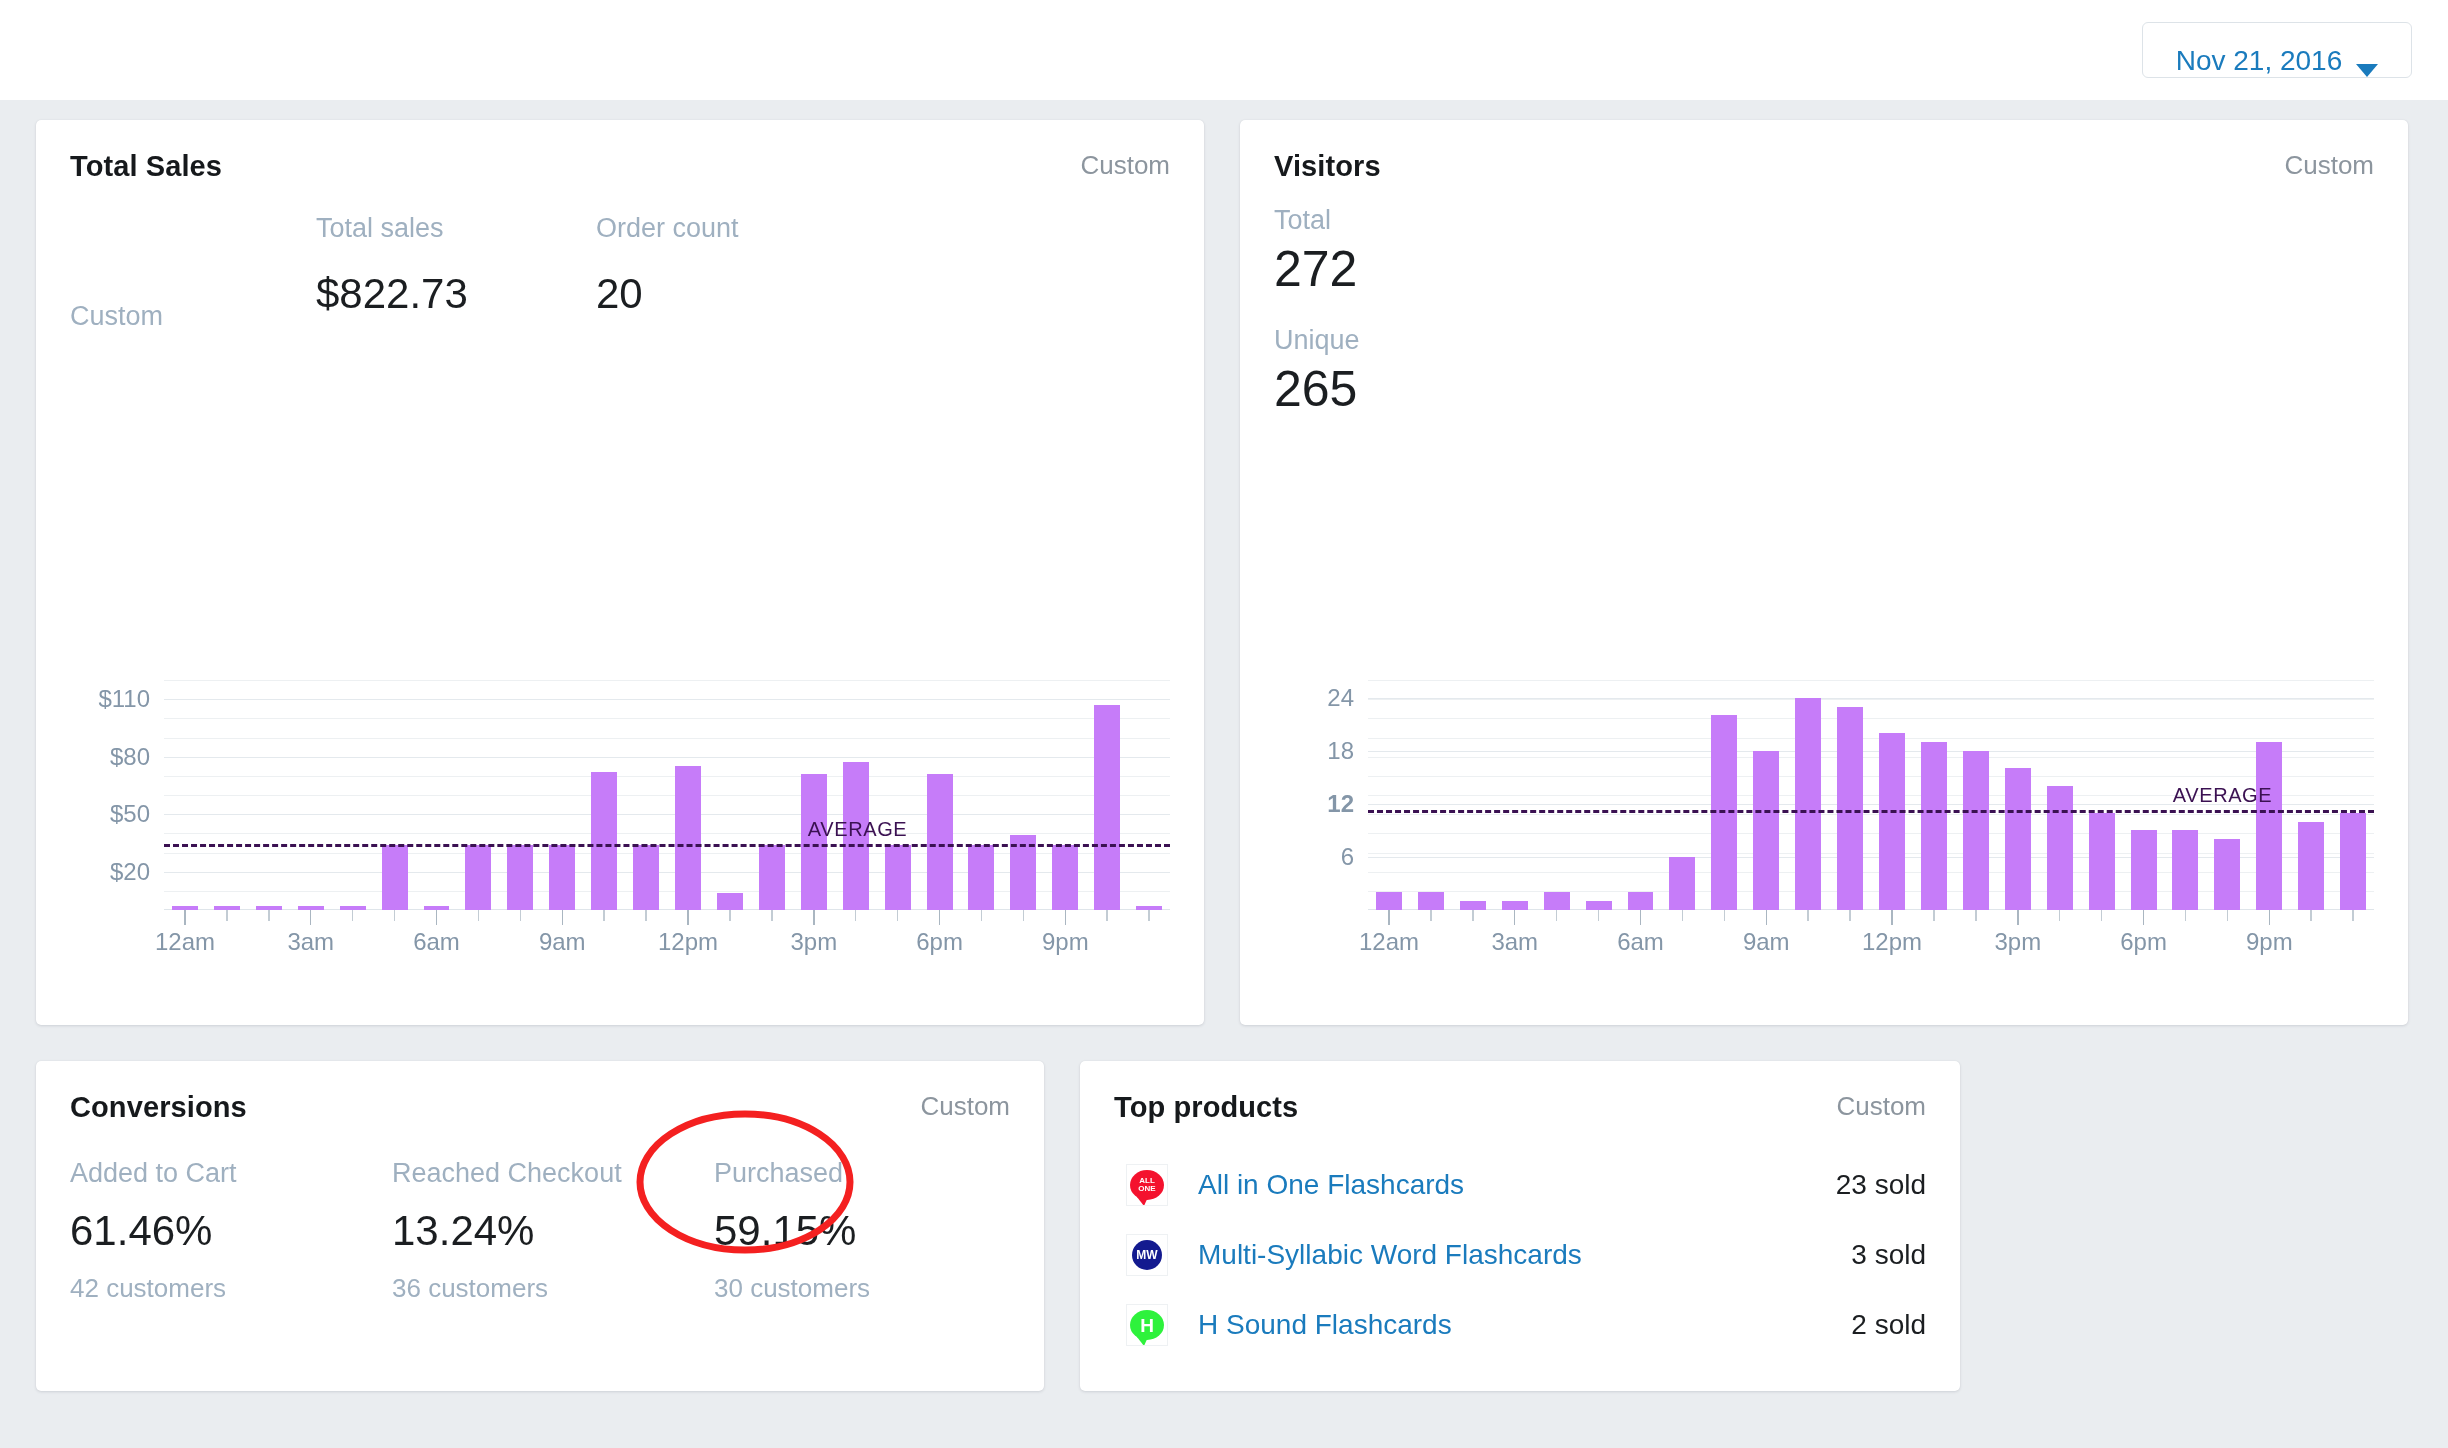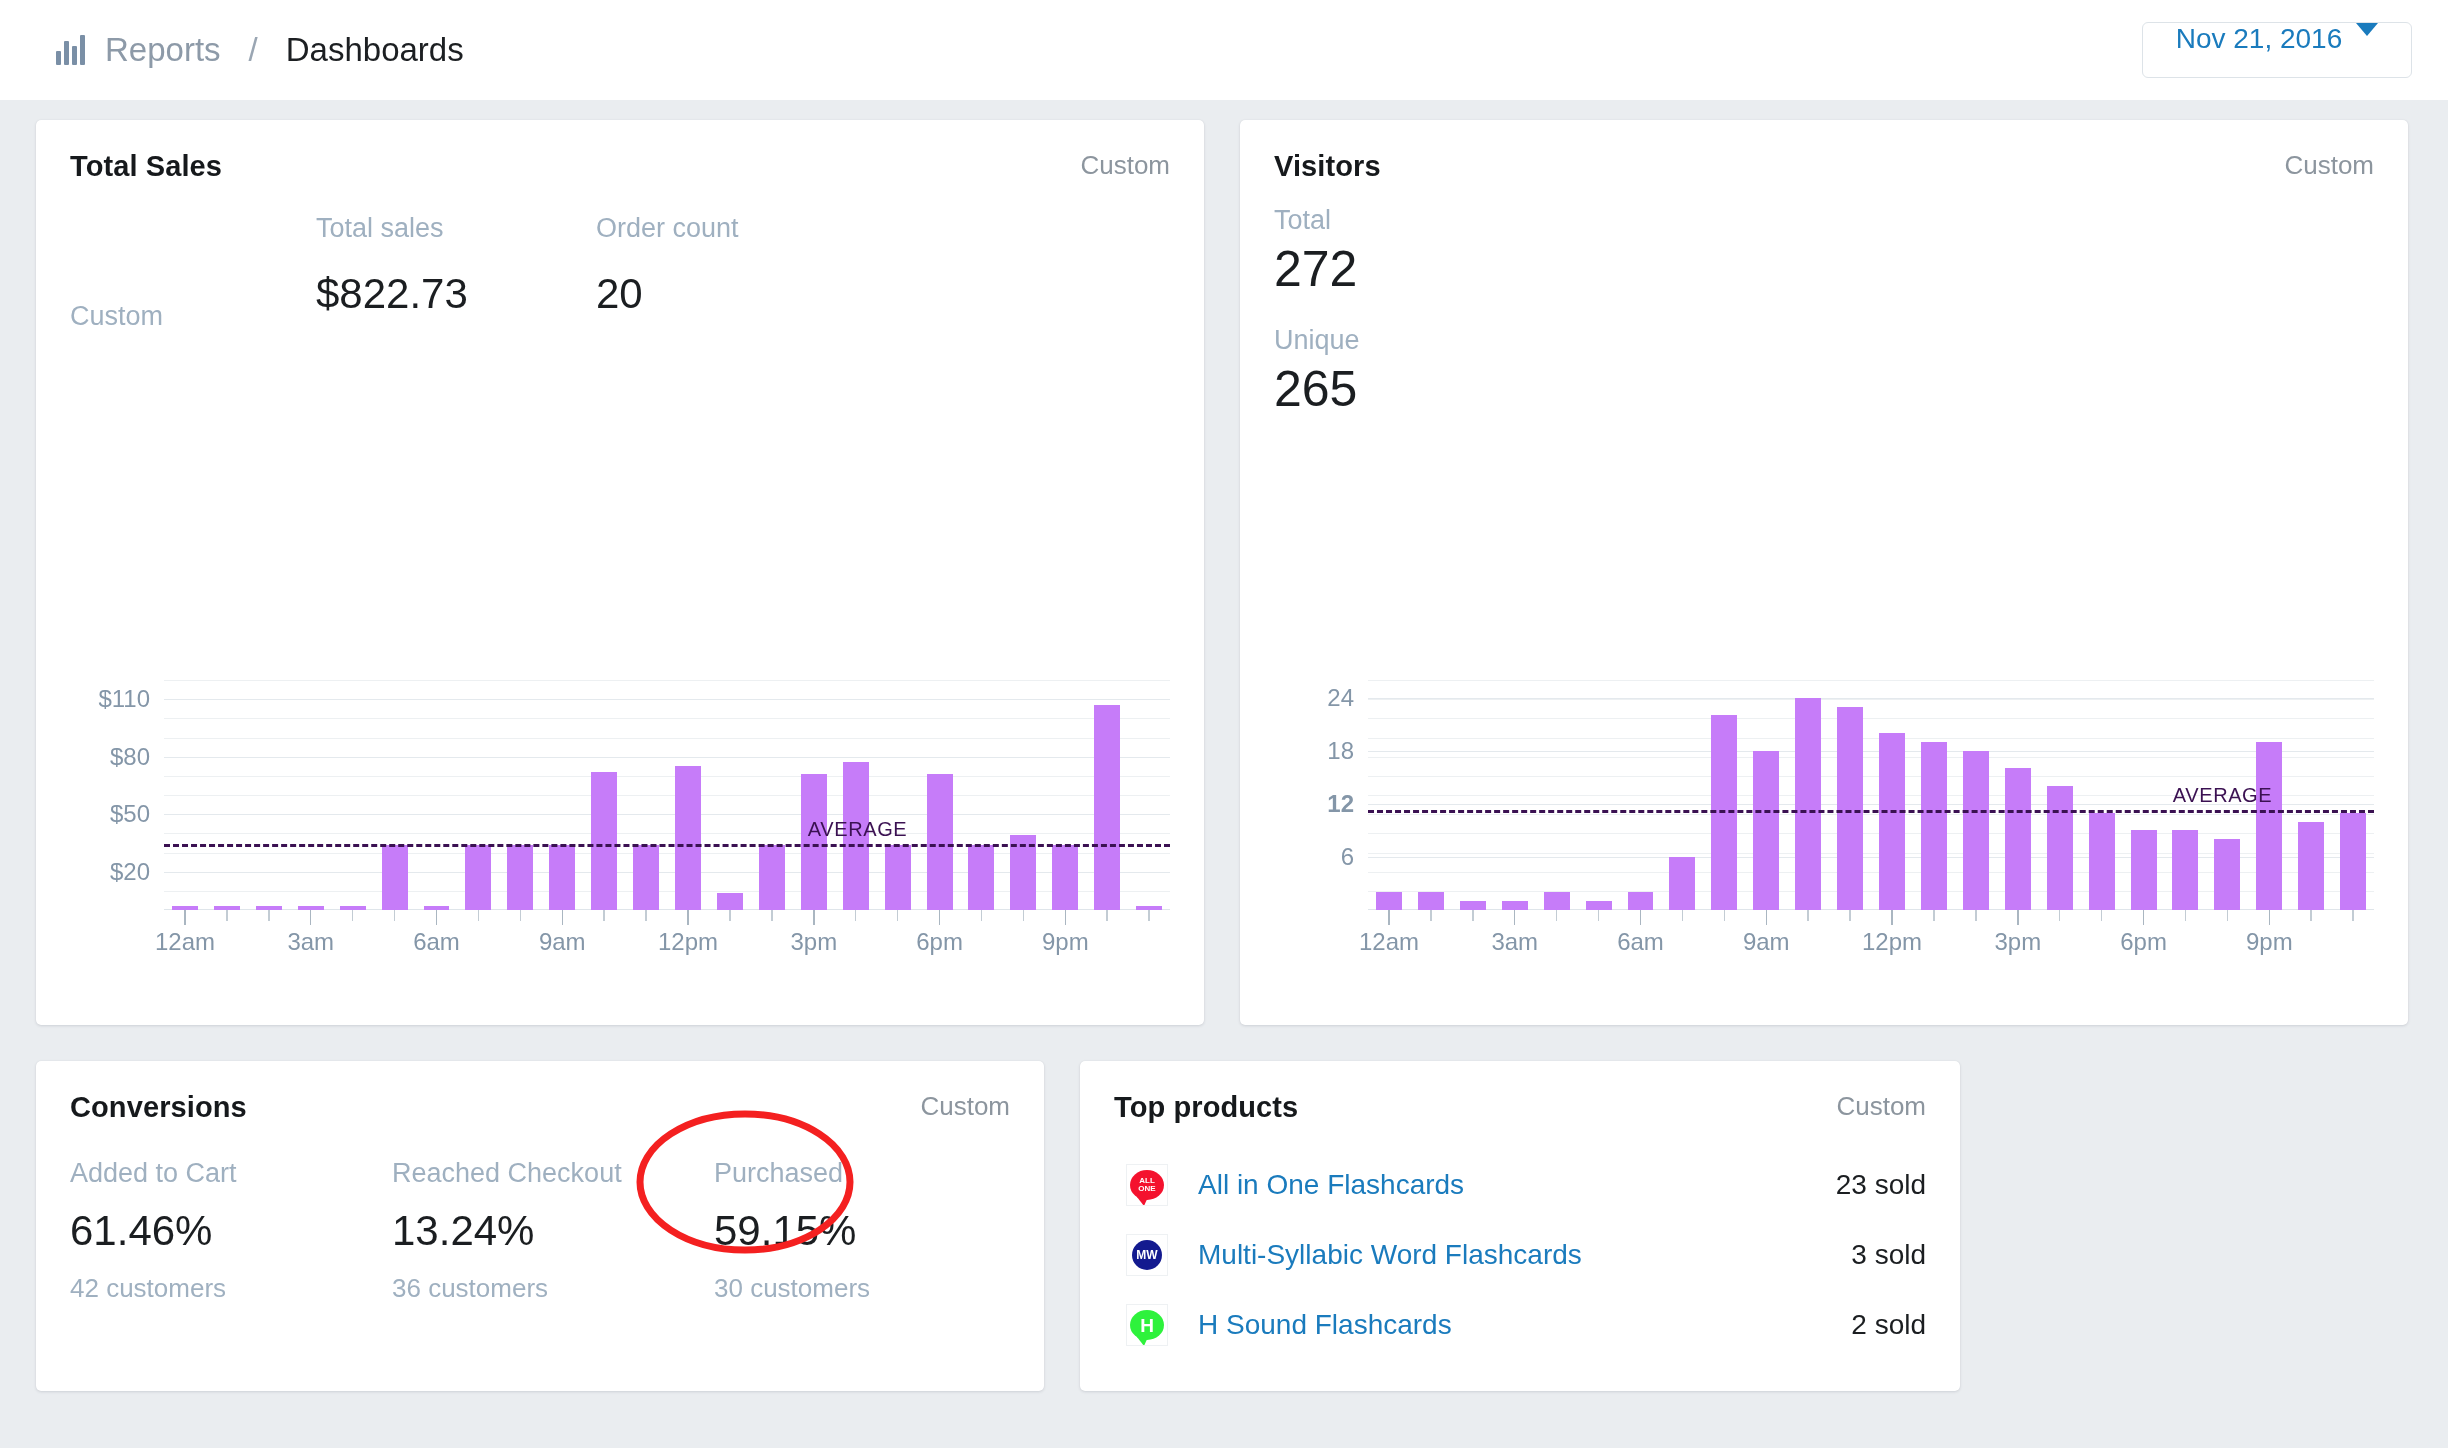--- a/index.html
+++ b/index.html
@@ -26,21 +26,21 @@
   .logo-bars i:nth-child(3) { height: 19px; }
   .logo-bars i:nth-child(4) { height: 30px; }
   .crumb-reports { font-size: 33px; color: #8d9aa8; font-weight: 400; }
   .crumb-sep { font-size: 33px; color: #9aa6b3; margin: 0 8px; }
   .crumb-current { font-size: 33px; color: #1c1f22; font-weight: 400; }
 
   .datepicker {
     margin-left: auto;
     border: 1.5px solid #dde3e8; border-radius: 6px;
     height: 56px; min-width: 270px;
-    display: flex; align-items: flex-start; justify-content: center;
+    display: flex; align-items: flex-end; justify-content: center;
     gap: 14px; padding: 0 26px;
     background: #fff; cursor: pointer;
   }
   .datepicker .dp-label { font-size: 28px; color: #1a7bbd; }
   .caret {
     width: 0; height: 0;
     border-left: 11px solid transparent;
     border-right: 11px solid transparent;
     border-top: 13px solid #1a7bbd;
   }
@@ -155,31 +155,20 @@
     color: #fff; font-size: 12px; font-weight: 700;
     display: flex; align-items: center; justify-content: center;
   }
   .prod-name { font-size: 28px; color: #1a7bbd; margin-left: 30px; cursor: pointer; }
   .prod-sold { font-size: 28px; color: #1b1e21; margin-left: auto; }
 </style>
 </head>
 <body>
 
 <div class="topbar">
-  <div class="brand">
-    <span class="logo-bars">
-      <i></i>
-        <i></i>
-        <i></i>
-        <i></i>
-    </span>
-    <span class="crumb-reports">Reports</span>
-    <span class="crumb-sep">/</span>
-    <span class="crumb-current">Dashboards</span>
-  </div>
   <div class="datepicker">
     <span class="dp-label">Nov 21, 2016</span>
     <span class="caret"></span>
   </div>
 </div>
 
 <div class="board">
 
   <div class="row">
 

